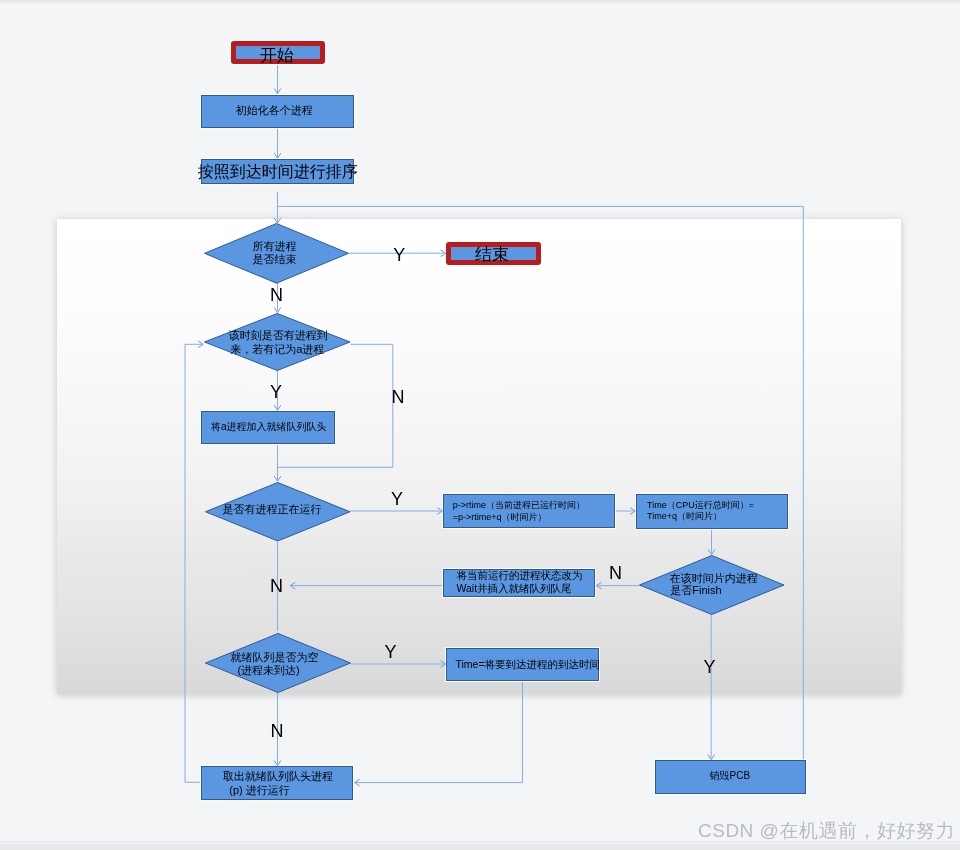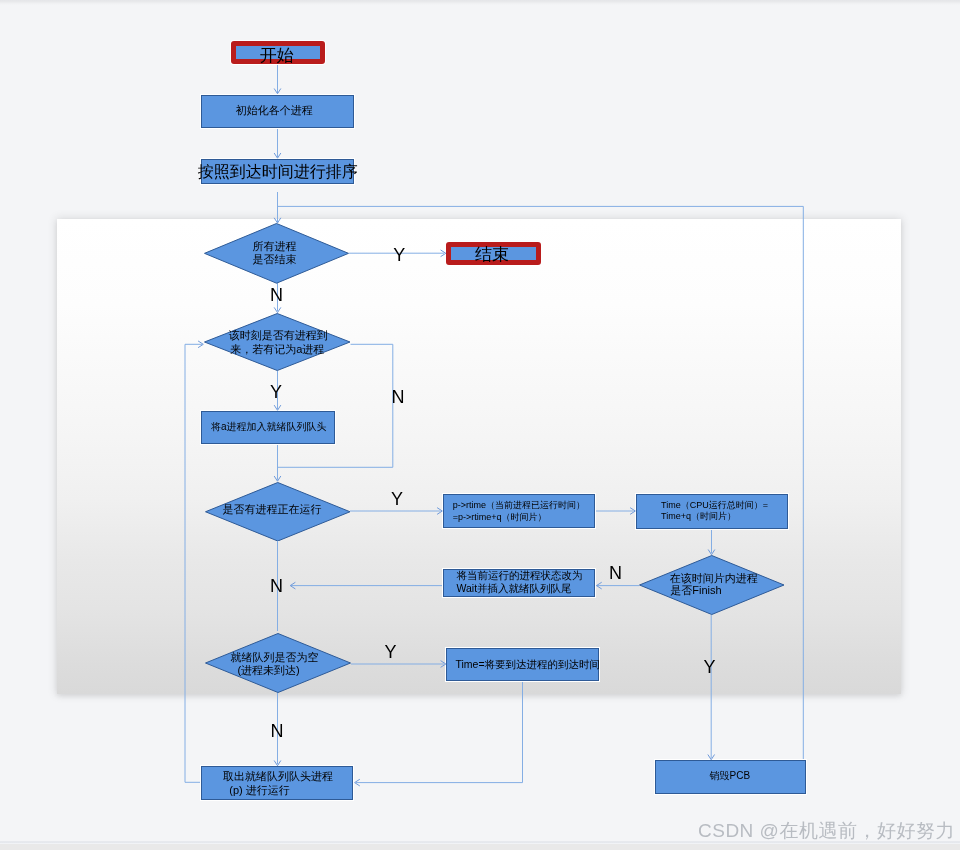--- a/index.html
+++ b/index.html
@@ -101,25 +101,25 @@
     <span style="position:relative;left:0.8px;top:0px;">将a进程加入就绪队列队头</span>
   </div>
 
   <div class="node dia" style="left:204.5px;top:481.5px;width:145.5px;height:59.5px;font-size:11px;">
     <svg width="145.5" height="59.5" viewBox="0 0 145.5 59.5">
       <polygon points="72.75,0.5 145,29.75 72.75,59 0.5,29.75" fill="#5b96e0" stroke="#2e5a96" stroke-width="1"></polygon>
     </svg>
     <span style="position:relative;left:-5.2px;top:-1.3px;">是否有进程正在运行</span>
   </div>
 
-  <div class="node rect" style="left:442.5px;top:494px;width:152px;height:34px;font-size:9px;justify-content:flex-start;text-align:left;padding-left:12px;line-height:11.6px;">
+  <div class="node rect" style="left:442.5px;top:494px;width:172px;height:34px;font-size:9px;justify-content:flex-start;text-align:left;padding-left:12px;line-height:11.6px;">
     <span class="txt"><span class="ln1" style="position:relative;left:-2.7px;top:1px;">p-&gt;rtime（当前进程已运行时间）</span><span class="ln2" style="position:relative;left:-2.7px;top:1px;">=p-&gt;rtime+q（时间片）</span></span>
   </div>
 
-  <div class="node rect" style="left:635.5px;top:493.5px;width:152px;height:35px;font-size:9px;justify-content:flex-start;text-align:left;padding-left:24px;line-height:11.0px;">
+  <div class="node rect" style="left:635.5px;top:493.5px;width:152px;height:35px;font-size:9px;justify-content:flex-start;text-align:left;padding-left:10px;line-height:11.0px;">
     <span class="txt"><span class="ln1" style="position:relative;left:0.6px;top:0.3px;">Time（CPU运行总时间）=</span><span class="ln2" style="position:relative;left:0.6px;top:0.3px;">Time+q（时间片）</span></span>
   </div>
 
   <div class="node dia" style="left:639px;top:555px;width:145.5px;height:60px;font-size:11px;text-align:left;padding-left:31px;line-height:12.5px;">
     <svg width="145.5" height="60" viewBox="0 0 145.5 60">
       <polygon points="72.75,0.5 145,30 72.75,59.5 0.5,30" fill="#5b96e0" stroke="#2e5a96" stroke-width="1"></polygon>
     </svg>
     <span class="txt"><span class="ln1" style="position:relative;left:-13.4px;top:-1px;">在该时间片内进程</span><span class="ln2" style="position:relative;left:-13.0px;top:-1px;">是否Finish</span></span>
   </div>
 

